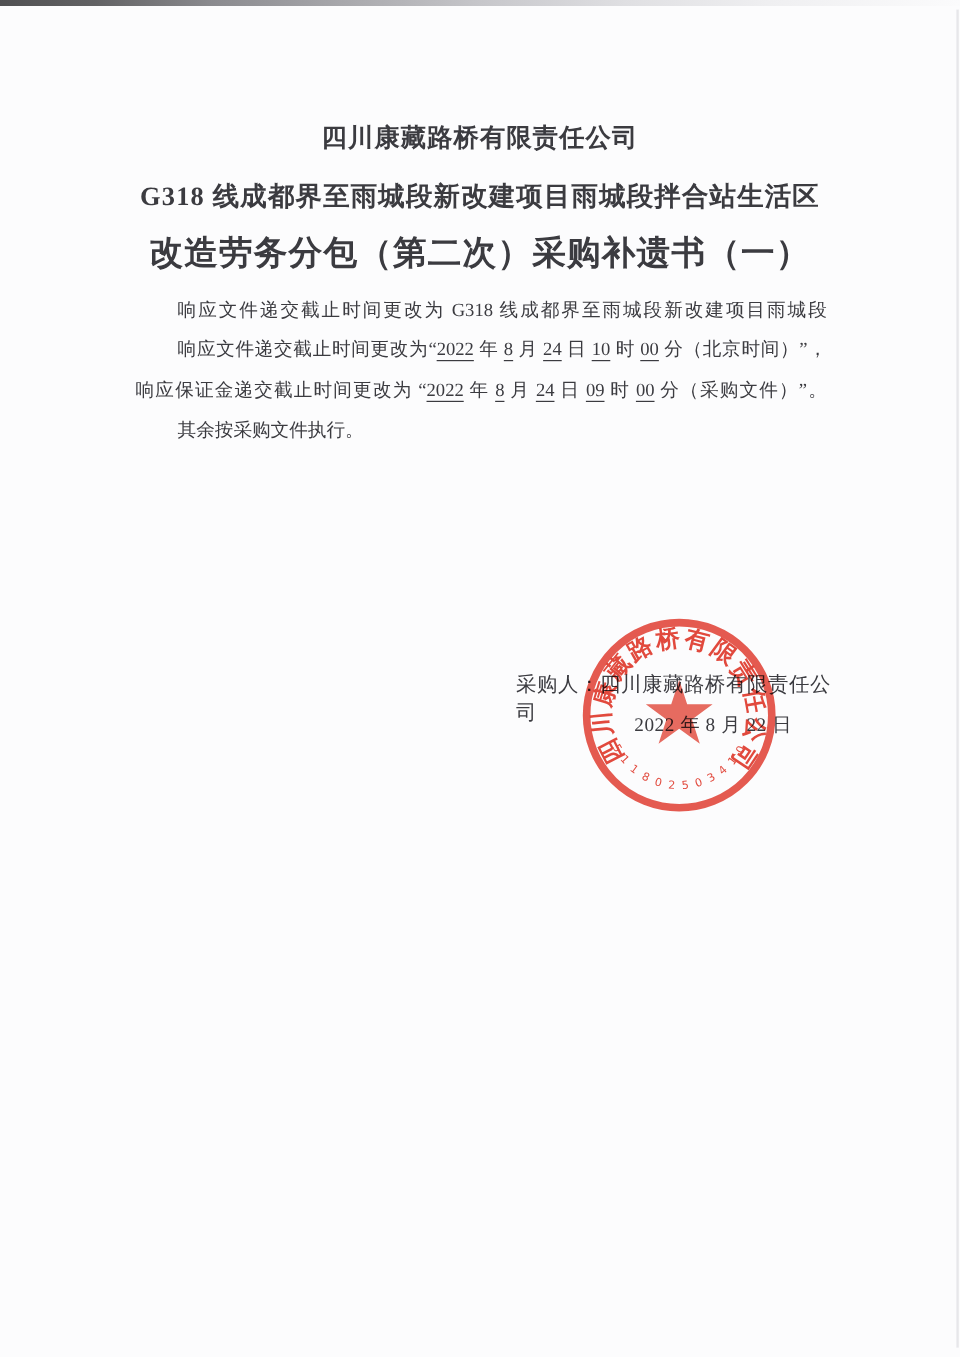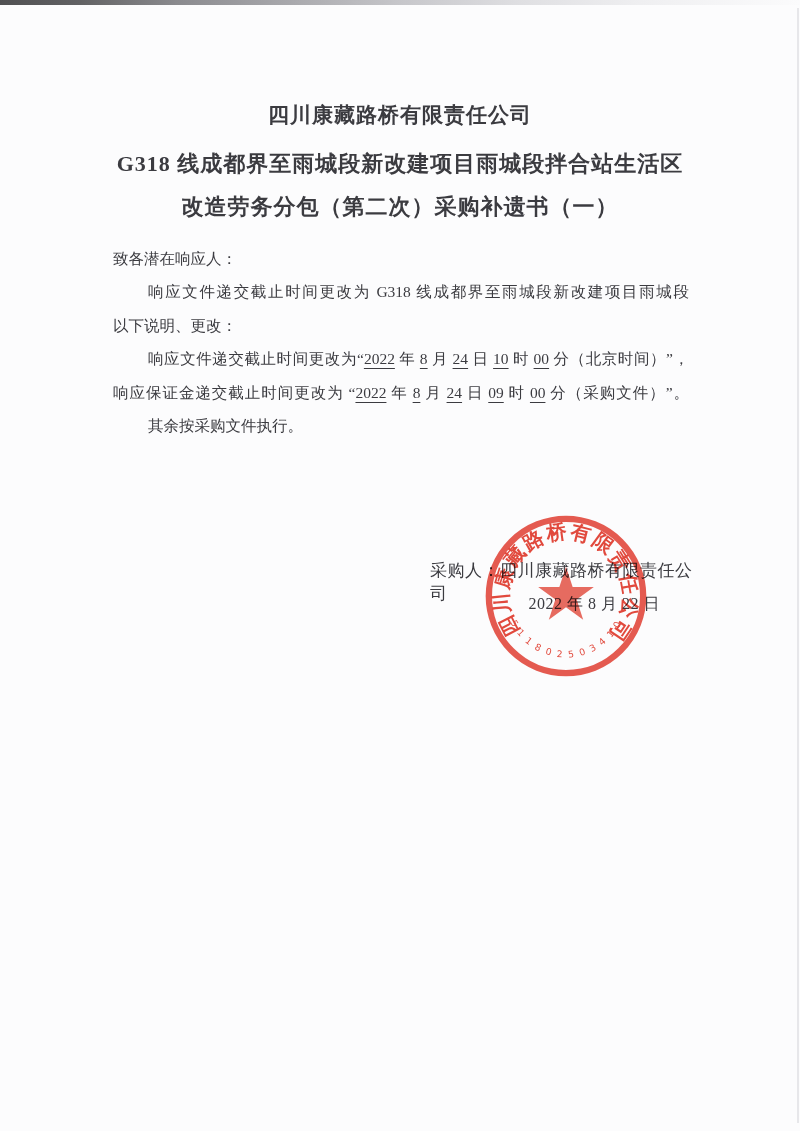--- a/index.html
+++ b/index.html
@@ -23,21 +23,21 @@
       #c6c6ca 50%, #dfdfe2 65%, #efeff1 80%, #fbfbfc 100%);
   }
   .scan-edge-right {
     position: absolute; top: 8px; right: 1px; width: 2px; height: 1115px;
     background: #dcdce0; opacity: .65;
   }
   .title-block { position: absolute; left: 0; top: 0; width: 100%; }
   .title-line { position: absolute; left: 0; width: 100%; text-align: center; font-weight: bold; letter-spacing: 1px; }
   .t1 { top: 101px; font-size: 21px; }
   .t2 { top: 149px; font-size: 22px; }
-  .t3 { top: 192px; font-size: 22px; }
+  .t3 { top: 192px; font-size: 28px; }
 
   .body-lines {
     position: absolute; left: 113px; top: 242px; width: 576px;
     font-size: 15.5px; line-height: 33.4px;
   }
   .line { width: 100%; }
   .line.indent { text-indent: 35px; }
   .line.fill { text-align: justify; text-align-last: justify; }
   .u { text-decoration: underline; text-underline-offset: 4px; text-decoration-thickness: 1px; }
 
@@ -65,23 +65,21 @@
 <div class="scan-strip"></div>
 <div class="scan-edge-right"></div>
 
 <header class="title-block">
   <div class="title-line t1">四川康藏路桥有限责任公司</div>
   <div class="title-line t2">G318 线成都界至雨城段新改建项目雨城段拌合站生活区</div>
   <div class="title-line t3">改造劳务分包（第二次）采购补遗书（一）</div>
 </header>
 
 <main class="body-lines">
-    <div class="line"><span class="">致各潜在响应人：</span></div>
     <div class="line indent fill"><span class="">响应文件递交截止时间更改为 G318 线成都界至雨城段新改建项目雨城段</span></div>
-    <div class="line"><span class="">以下说明、更改：</span></div>
     <div class="line indent fill"><span class="">响应文件递交截止时间更改为“</span><span class="u">2022</span><span class=""> 年 </span><span class="u">8</span><span class=""> 月 </span><span class="u">24</span><span class=""> 日 </span><span class="u">10</span><span class=""> 时 </span><span class="u">00</span><span class=""> 分（北京时间）”，</span></div>
     <div class="line fill"><span class="">响应保证金递交截止时间更改为 “</span><span class="u">2022</span><span class=""> 年 </span><span class="u">8</span><span class=""> 月 </span><span class="u">24</span><span class=""> 日 </span><span class="u">09</span><span class=""> 时 </span><span class="u">00</span><span class=""> 分（采购文件）”。</span></div>
     <div class="line indent"><span class="">其余按采购文件执行。</span></div>
   </main>
 
 <div class="sig-name">采购人：四川康藏路桥有限责任公司</div>
 <div class="sig-date">2022 年 8 月 22 日</div>
 
 <svg class="stamp" viewBox="0 0 172 172" xmlns="http://www.w3.org/2000/svg">
   <defs>

